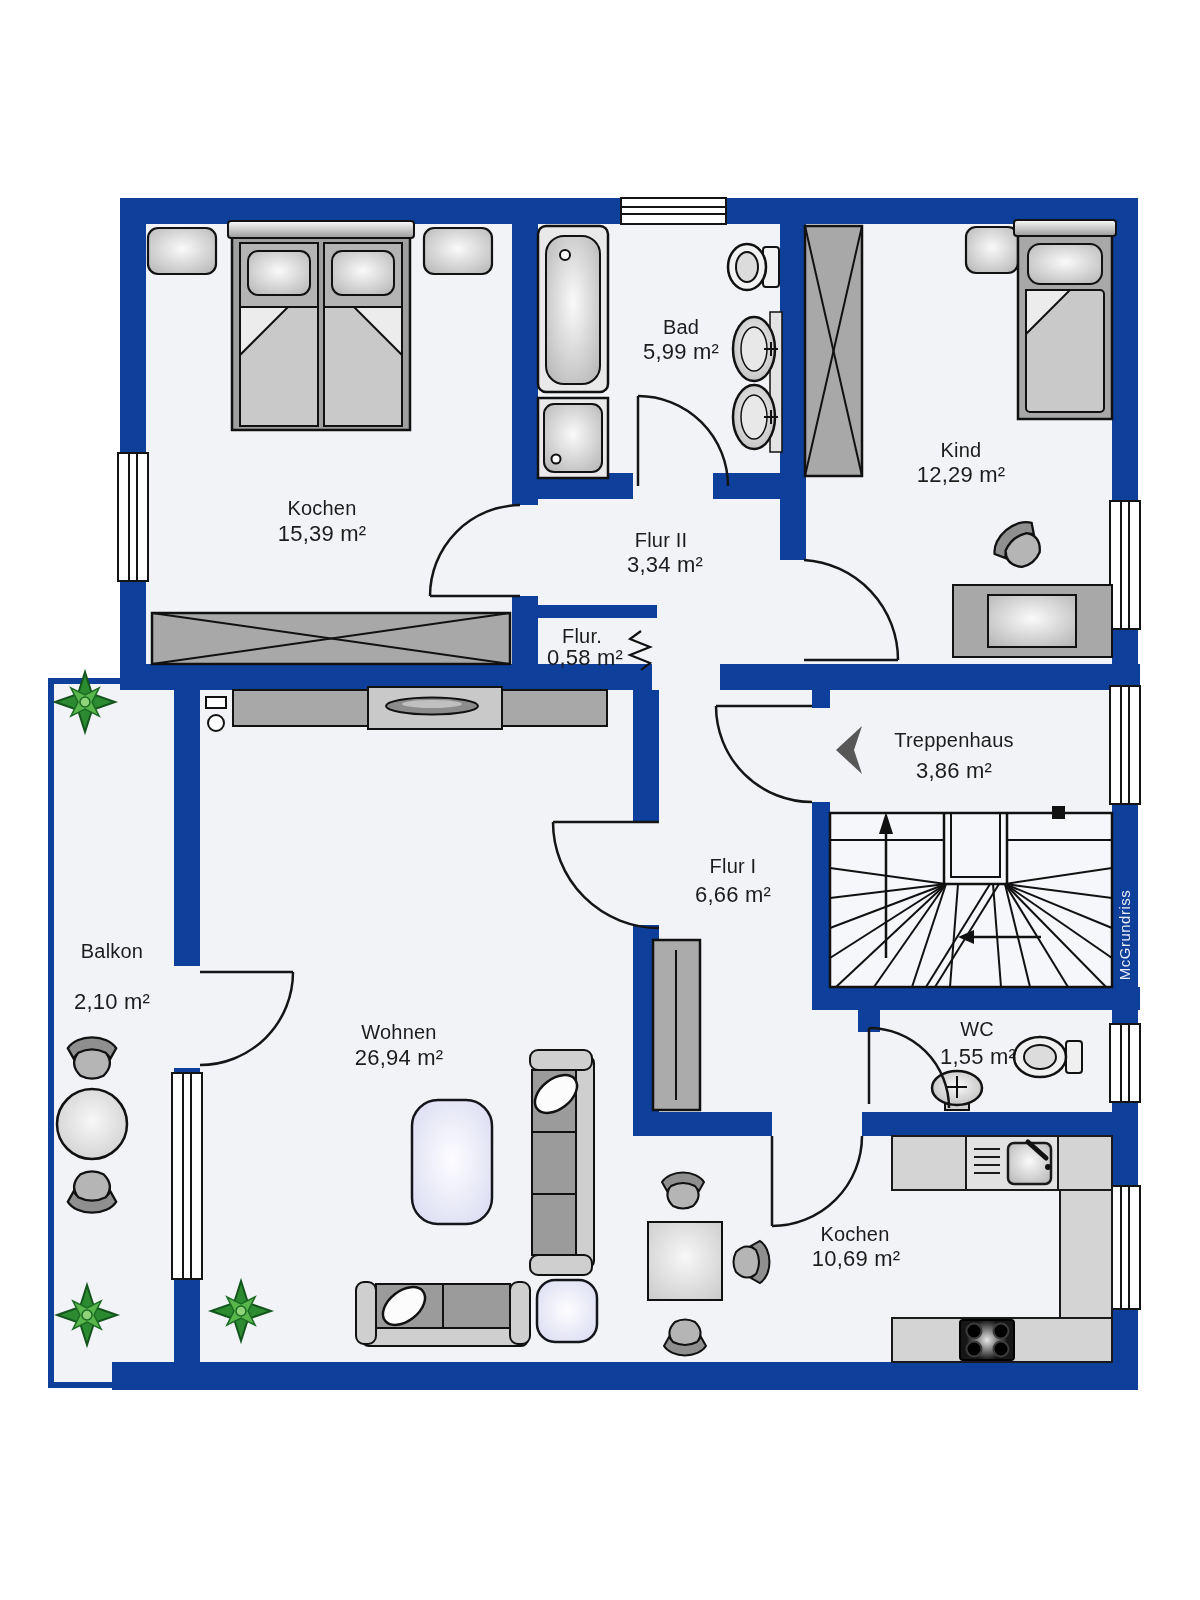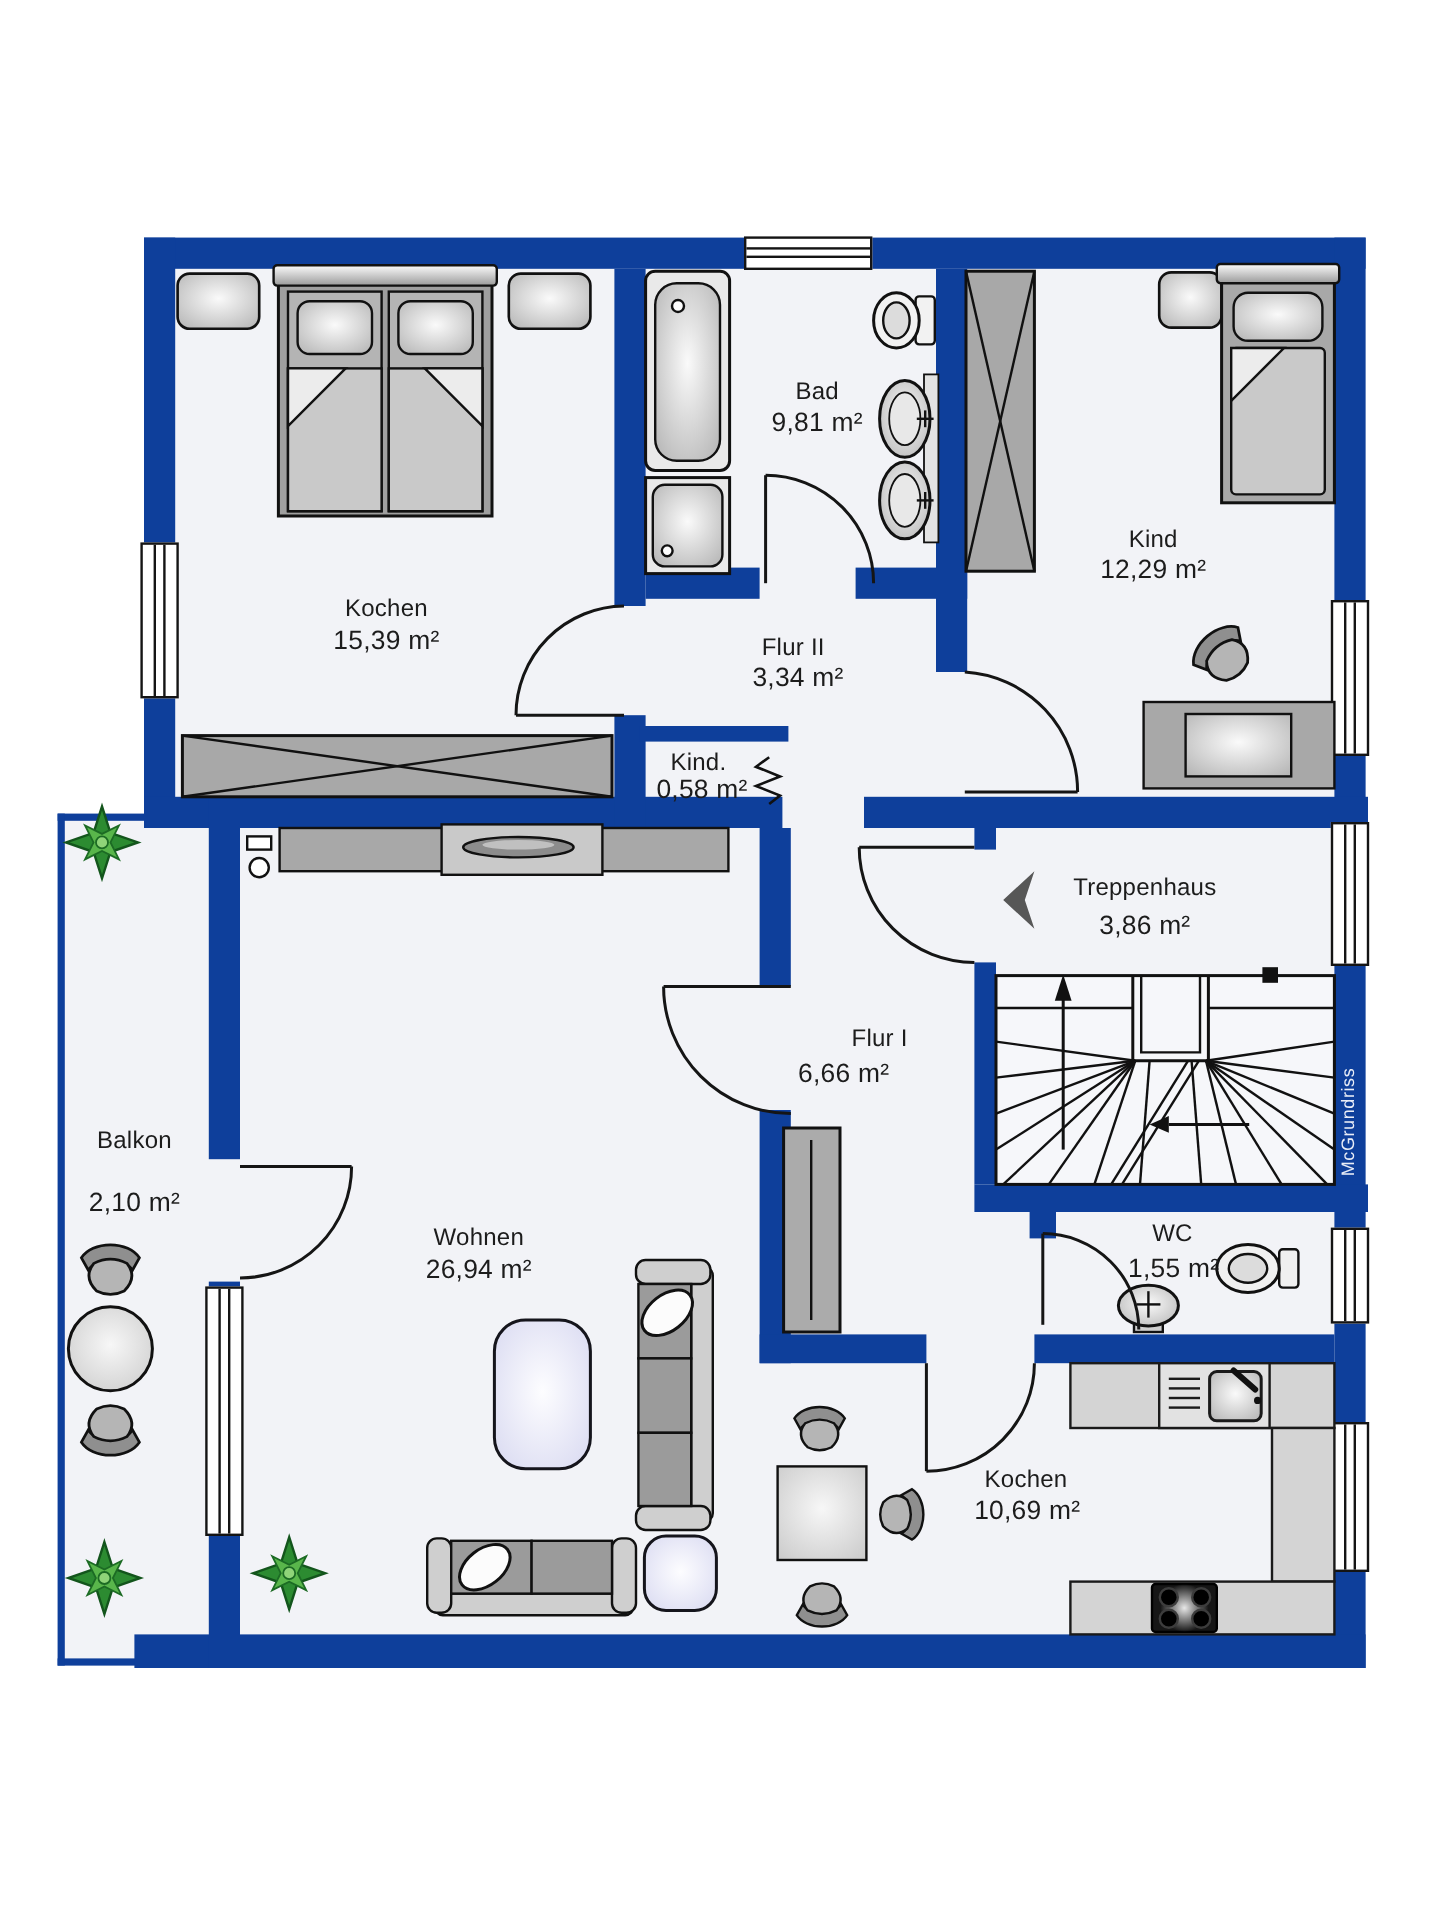--- a/index.html
+++ b/index.html
@@ -309,36 +309,36 @@
     <g stroke="#151515" stroke-width="2.5" fill="none">
       <path d="M869,1104 L869,1028"></path>
         <path d="M869,1028 A80,80 0 0 1 949,1108"></path>
     </g>
   </svg>
 
   <div class="lbl" style="left:322px;top:508px">Kochen</div>
   <div class="lbl area" style="left:322px;top:534px">15,39 m²</div>
 
   <div class="lbl" style="left:681px;top:327px">Bad</div>
-  <div class="lbl area" style="left:681px;top:352px">9,81 m²</div>
+  <div class="lbl area" style="left:681px;top:352px">5,99 m²</div>
 
   <div class="lbl" style="left:961px;top:450px">Kind</div>
   <div class="lbl area" style="left:961px;top:475px">12,29 m²</div>
 
   <div class="lbl" style="left:661px;top:540px">Flur II</div>
   <div class="lbl area" style="left:665px;top:565px">3,34 m²</div>
 
-  <div class="lbl" style="left:582px;top:636px">Kind.</div>
+  <div class="lbl" style="left:582px;top:636px">Flur.</div>
   <div class="lbl area" style="left:585px;top:658px">0,58 m²</div>
 
   <div class="lbl" style="left:954px;top:740px">Treppenhaus</div>
   <div class="lbl area" style="left:954px;top:771px">3,86 m²</div>
 
   <div class="lbl" style="left:733px;top:866px">Flur I</div>
-  <div class="lbl area" style="left:703px;top:895px">6,66 m²</div>
+  <div class="lbl area" style="left:733px;top:895px">6,66 m²</div>
 
   <div class="lbl" style="left:112px;top:951px">Balkon</div>
   <div class="lbl area" style="left:112px;top:1002px">2,10 m²</div>
 
   <div class="lbl" style="left:399px;top:1032px">Wohnen</div>
   <div class="lbl area" style="left:399px;top:1058px">26,94 m²</div>
 
   <div class="lbl" style="left:977px;top:1029px">WC</div>
   <div class="lbl area" style="left:978px;top:1057px">1,55 m²</div>
 

